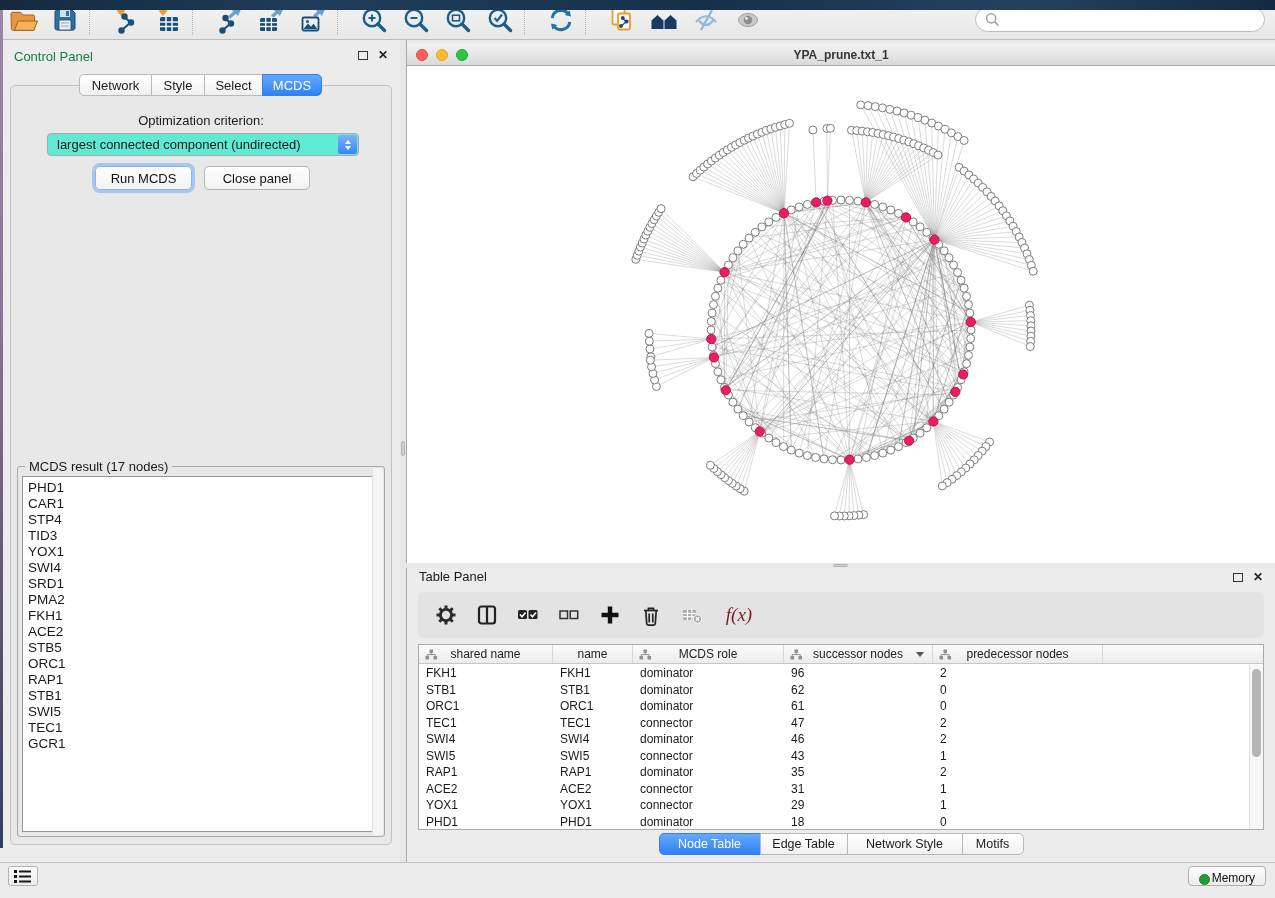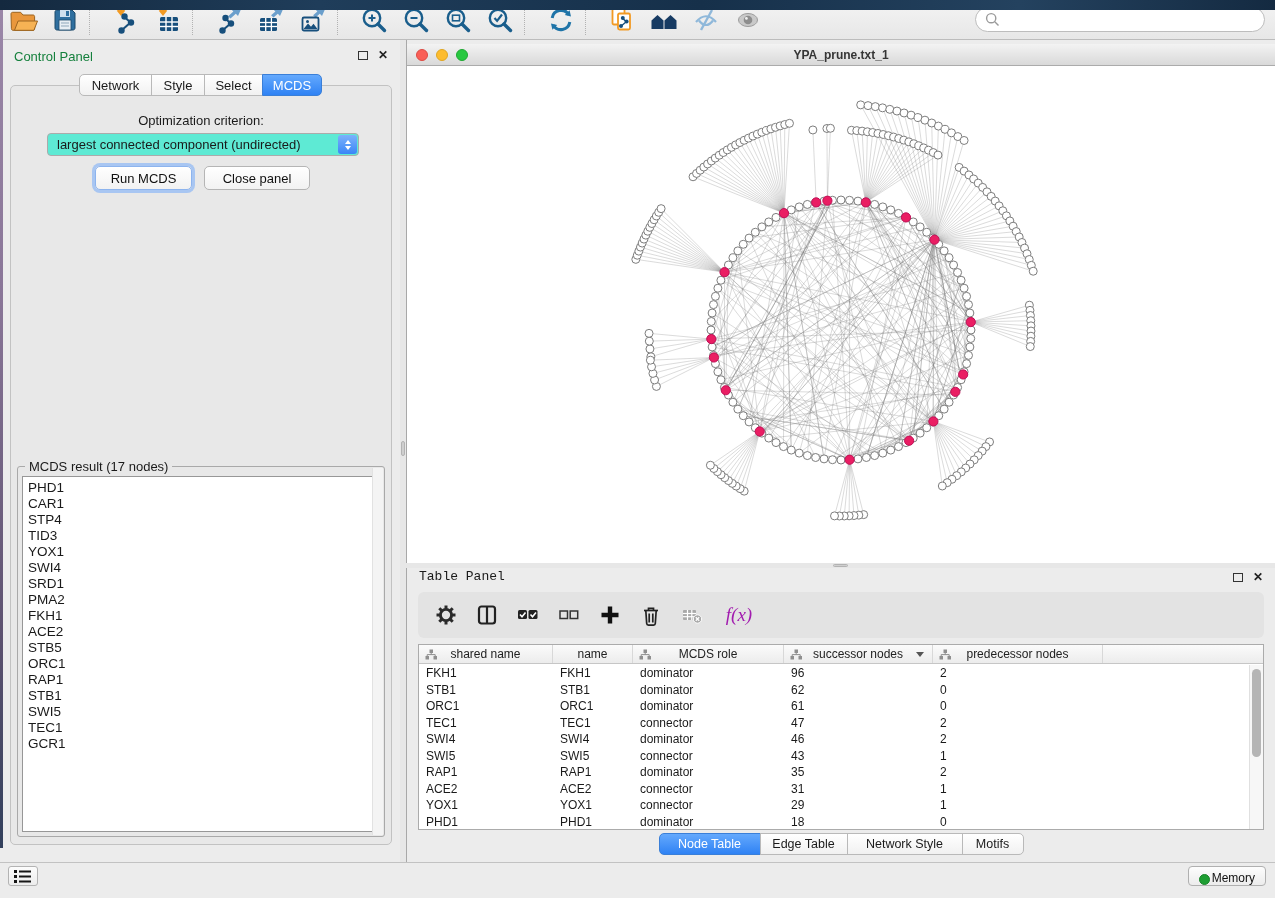--- a/index.html
+++ b/index.html
@@ -61,24 +61,24 @@
   .traffic { position:absolute; left:9px; top:5px; display:flex; gap:8px; }
   .tl { width:12px; height:12px; border-radius:50%; }
   .tl.red { background:#f95f57; border:1px solid #dd4a43; }
   .tl.yel { background:#fdbc2e; border:1px solid #e0a621; }
   .tl.grn { background:#28c840; border:1px solid #1fa832; }
   .nw-title { font-size:12px; font-weight:bold; color:#353535; }
   #graph-svg { display:block; }
 
   
   .table-panel { left:406px; top:568px; width:869px; height:294px; background:#ececec; border-left:1px solid #a8a8a8; }
-  .tp-title { position:absolute; left:12px; top:1px; font-size:13px;font-family:Liberation Mono, monospace; }
+  .tp-title { position:absolute; left:12px; top:1px; font-size:13px; }
   .tp-toolbar { position:absolute; left:11px; top:24px; width:846px; height:46px; background:#e3e3e3; border-radius:6px; display:flex; align-items:center; padding-left:16px; gap:17px; }
   .tpi { width:24px; height:24px; display:flex; align-items:center; justify-content:center; }
-  .fx-label { font-family:"Liberation Serif",serif; font-style:italic; color:#a21caf; font-size:19px; }
+  .fx-label { font-family:"Liberation Serif",serif; font-style:italic; color:#7f1d1d; font-size:19px; }
   .table-box { position:absolute; left:11px; top:76px; width:846px; height:186px; background:#fff; border:1px solid #ababab; }
   .thead { display:flex; height:19px; background:linear-gradient(#fbfbfb,#ececec); border-bottom:1px solid #c6c6c6; }
   .th { position:relative; display:flex; align-items:center; justify-content:center; border-right:1px solid #d8d8d8; font-size:12px; color:#222; }
   .th:last-child { border-right:none; }
   .c0{width:134px;} .c1{width:80px;} .c2{width:151px;} .c3{width:149px;} .c4{width:170px;} .c5{flex:1;}
   .tree-ic { position:absolute; left:6px; top:4px; }
   .sort-ic { position:absolute; right:8px; top:7px; width:0; height:0; border-left:4px solid transparent; border-right:4px solid transparent; border-top:5px solid #555; }
   .tbody { position:absolute; top:20px; left:0; right:14px; bottom:0; overflow:hidden; }
   .tr { display:flex; height:16.5px; align-items:center; }
   .td { font-size:12px; padding:0 7px; white-space:nowrap; overflow:hidden; flex:0 0 auto; }

